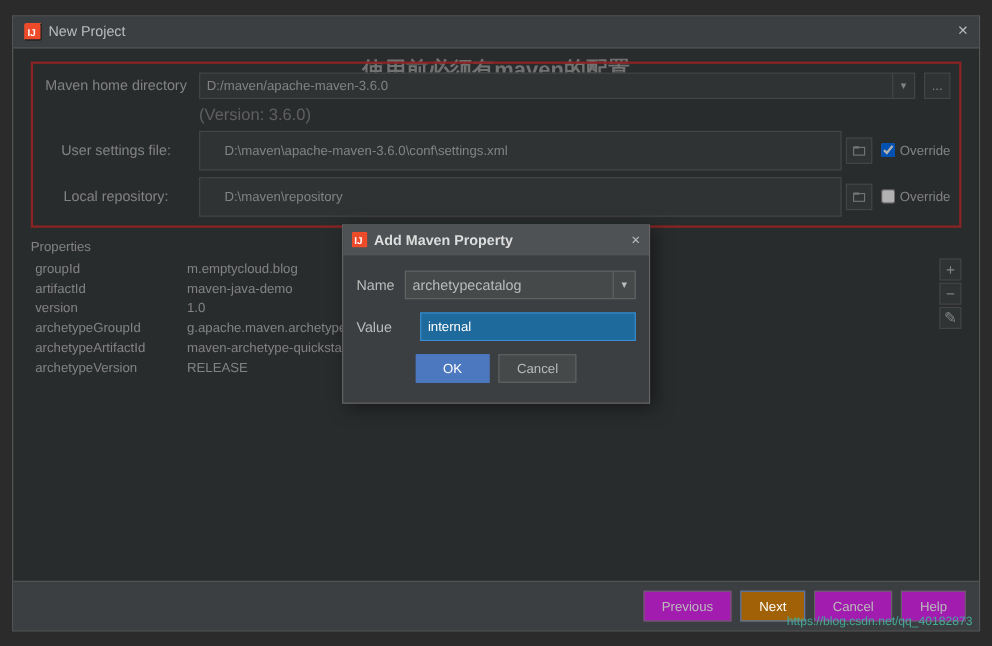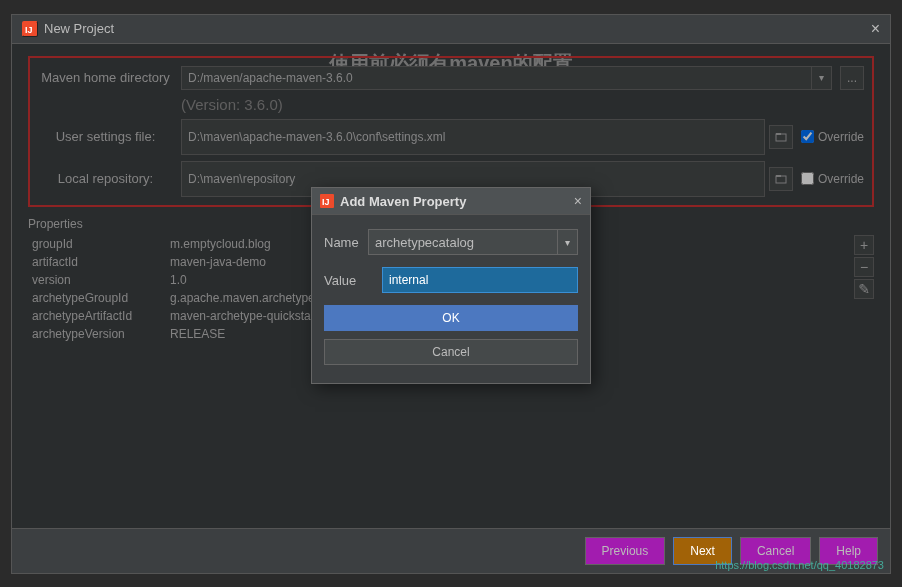--- a/index.html
+++ b/index.html
@@ -111,21 +111,21 @@
       align-items: center;
       flex: 1;
       gap: 4px;
     }
 
     .text-input {
       flex: 1;
       background: #45494a;
       border: 1px solid #646464;
       color: #bbbbbb;
-      padding: 3px 6px;
+      padding: 3px 22px;
       font-size: 12px;
       height: 36px;
     }
 
     .combo-input {
       display: flex;
       align-items: center;
       flex: 1;
       background: #45494a;
       border: 1px solid #646464;
@@ -413,21 +413,20 @@
       font-size: 12px;
       height: 26px;
       outline: none;
     }
 
     .modal-buttons {
       display: flex;
       justify-content: center;
       gap: 8px;
       padding: 0 0 4px 0;
-      flex-direction: column;
     }
 
     .modal-ok-btn {
       background: #4c78c0;
       color: #fff;
       border: 1px solid #4c78c0;
       padding: 4px 24px;
       font-size: 12px;
       cursor: pointer;
       height: 26px;

